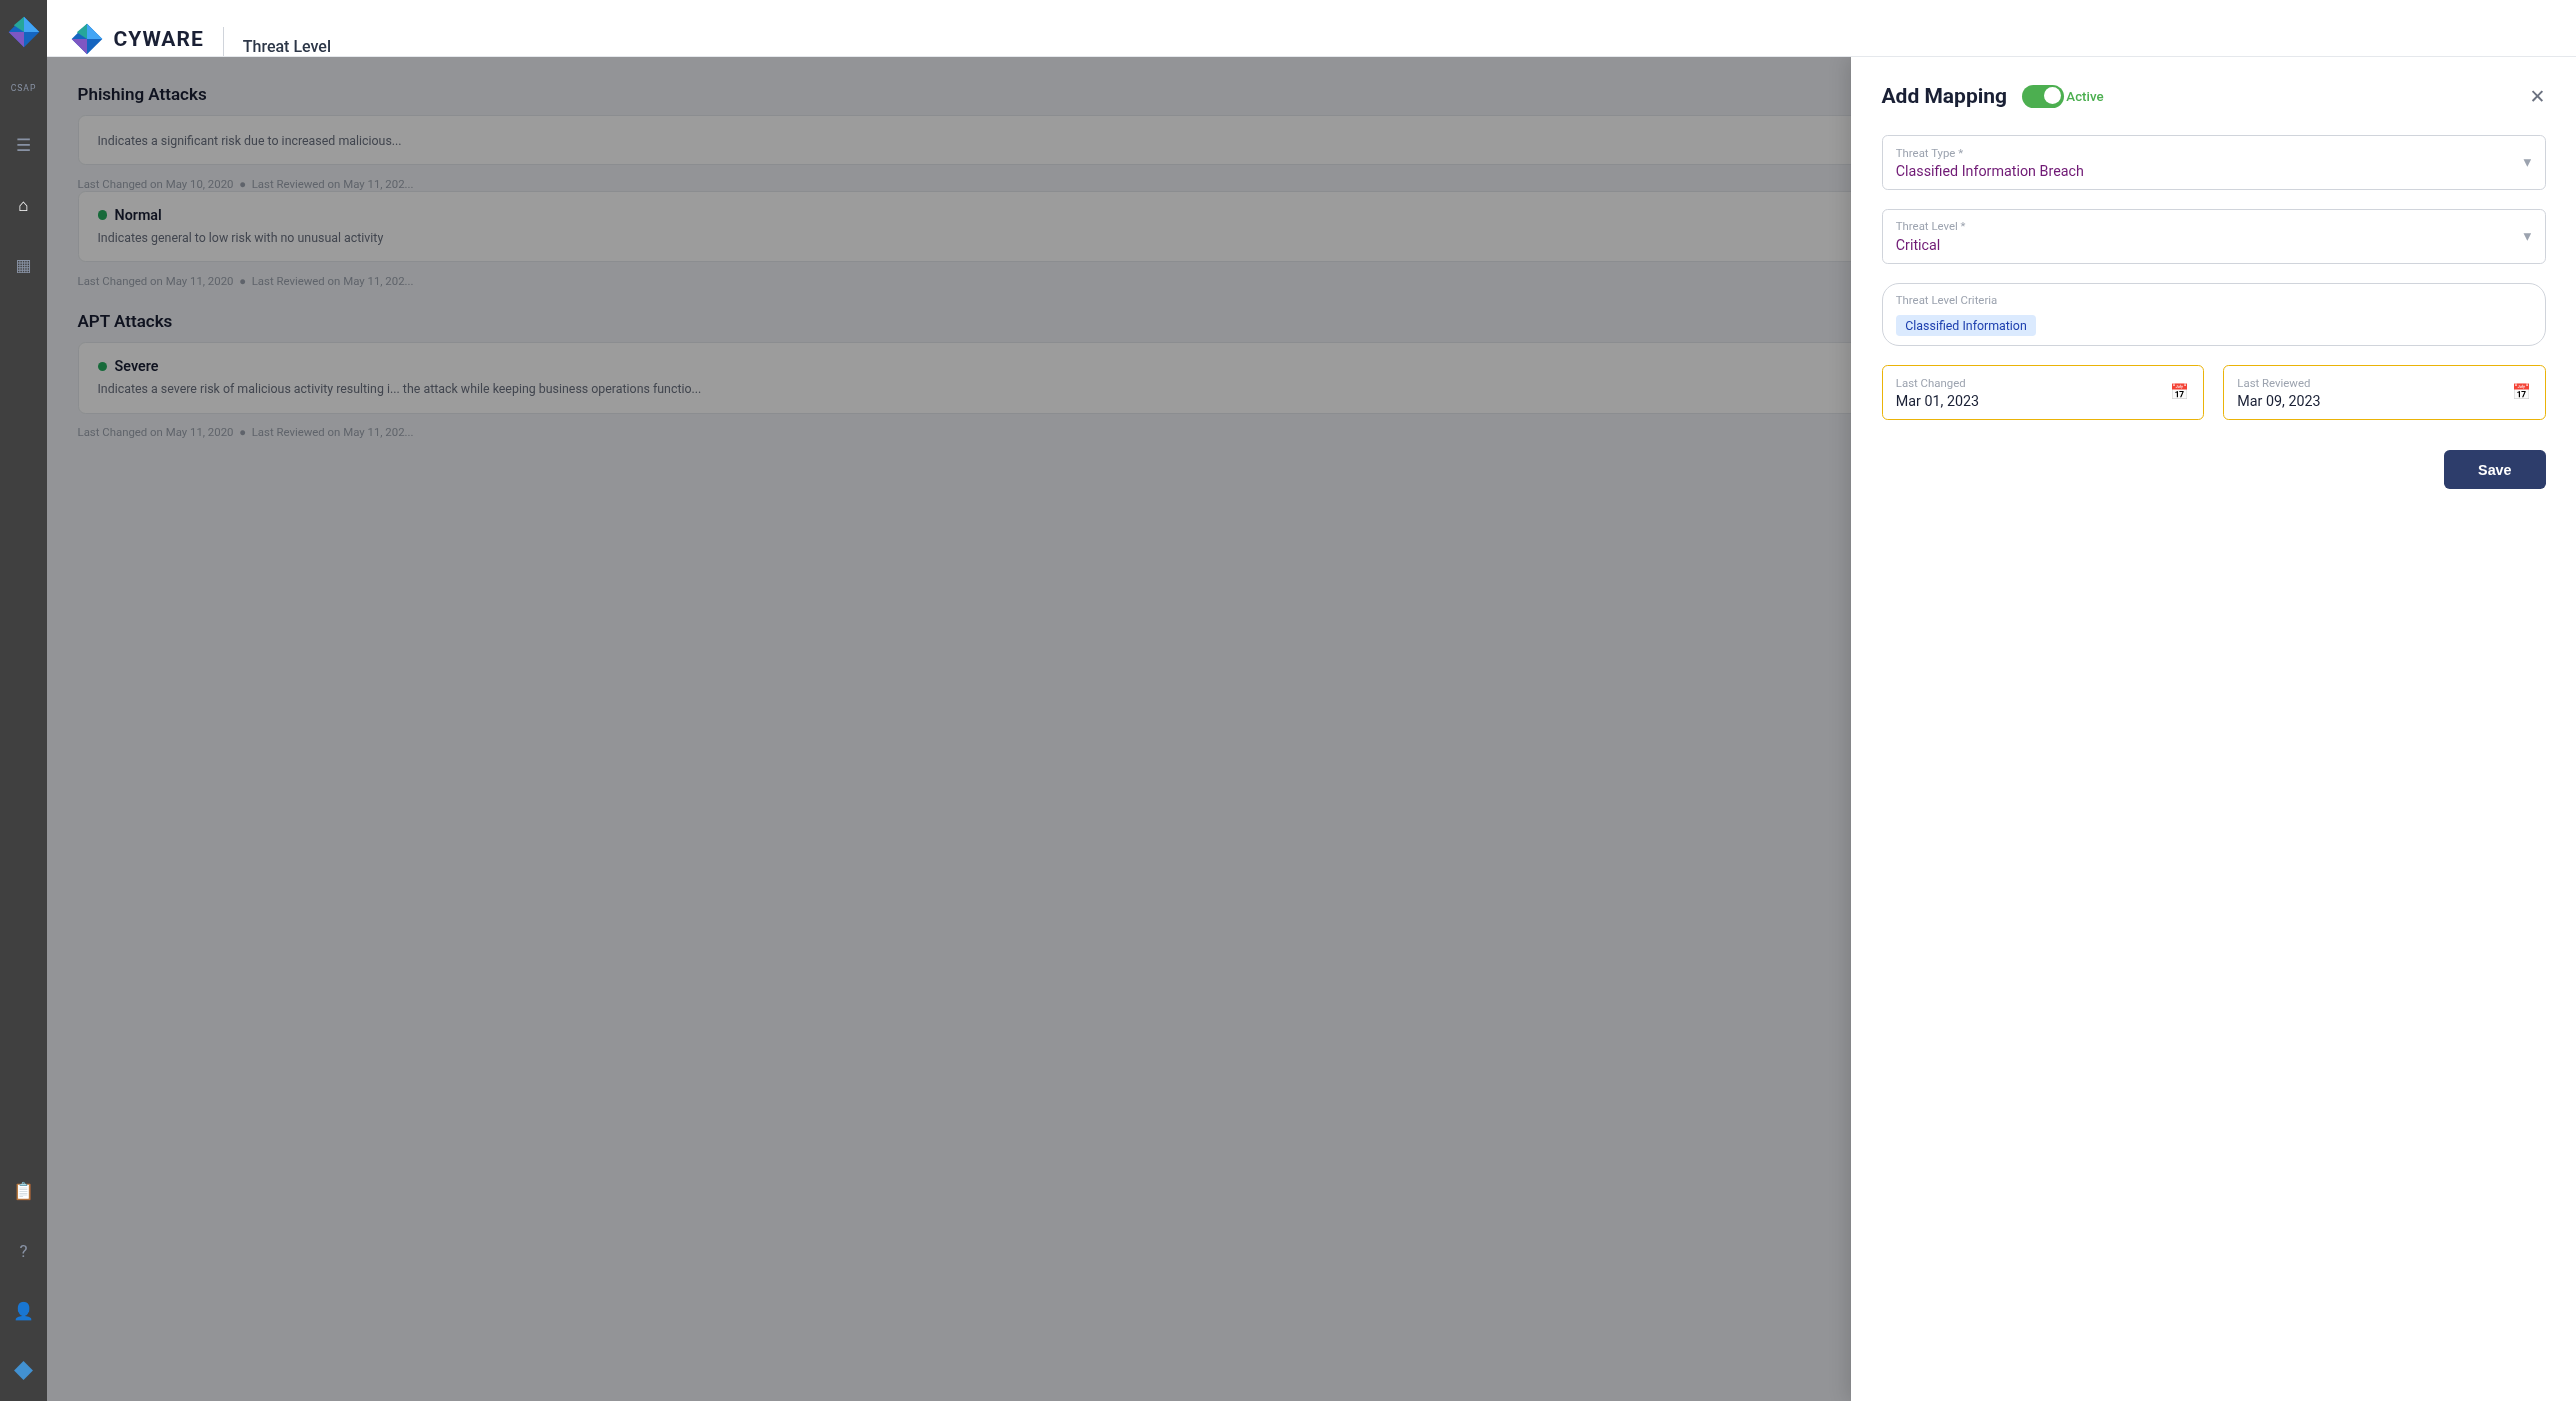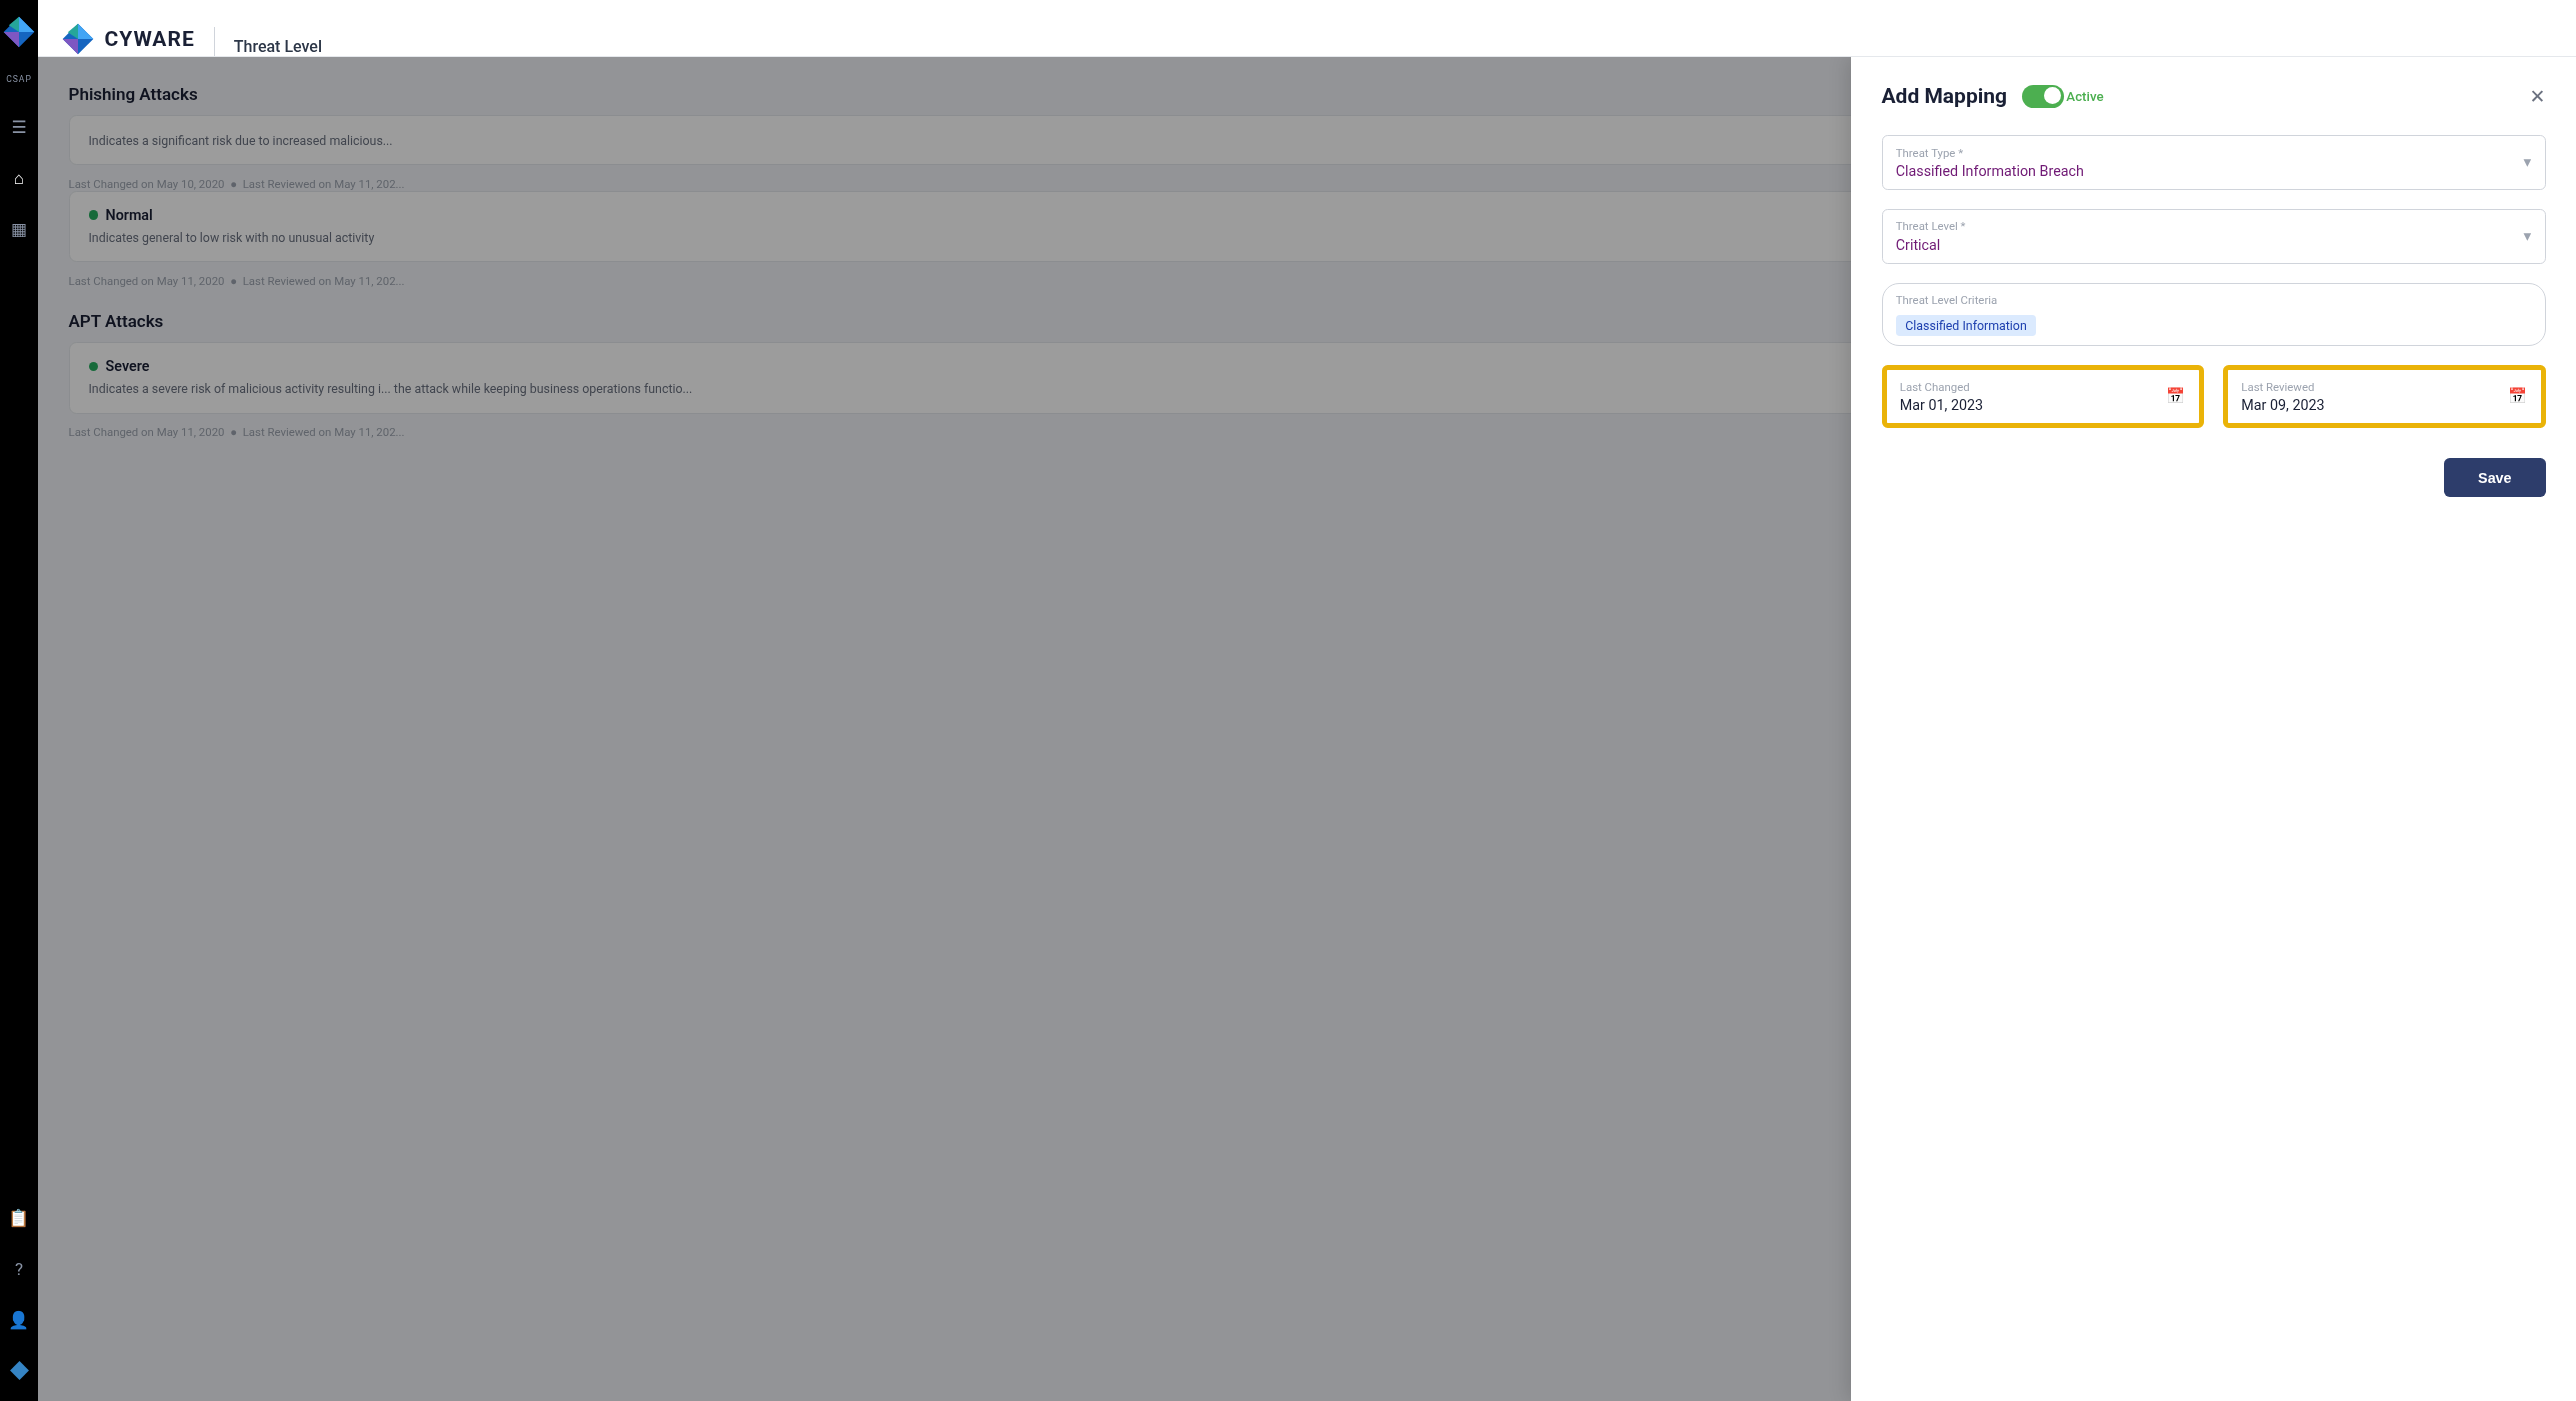--- a/index.html
+++ b/index.html
@@ -1,26 +1,26 @@
 <!DOCTYPE html>
 <html><head>
   <meta charset="utf-8">
   <style>
     * { box-sizing: border-box; margin: 0; padding: 0; }
     body { font-family: -apple-system, BlinkMacSystemFont, 'Segoe UI', Roboto, sans-serif; background: #f0f2f5; display: flex; height: 100vh; overflow: hidden; }
 
     
     .sidebar {
-      width: 38px;
-      background: #000000;
+      width: 47px;
+      background: #404040;
       display: flex;
       flex-direction: column;
       align-items: center;
       padding: 11.4px 0;
-      gap: 13px;
+      gap: 22px;
       flex-shrink: 0;
       z-index: 10;
     }
     .sidebar-logo {
       width: 42px;
       height: 42px;
       margin-bottom: 7.6px;
       display: flex;
       align-items: center;
       justify-content: center;
@@ -252,21 +252,21 @@
 
     .date-row {
       display: flex;
       gap: 19px;
       margin-bottom: 19px;
     }
     .date-group {
       flex: 1;
     }
     .date-box {
-      border: 5px solid #eab308;
+      border: 1px solid #eab308;
       border-radius: 5.7px;
       padding: 9.5px 13.3px;
       position: relative;
     }
     .date-label {
       font-size: 11.4px;
       color: #9ca3af;
       margin-bottom: 3.8px;
     }
     .date-value {

